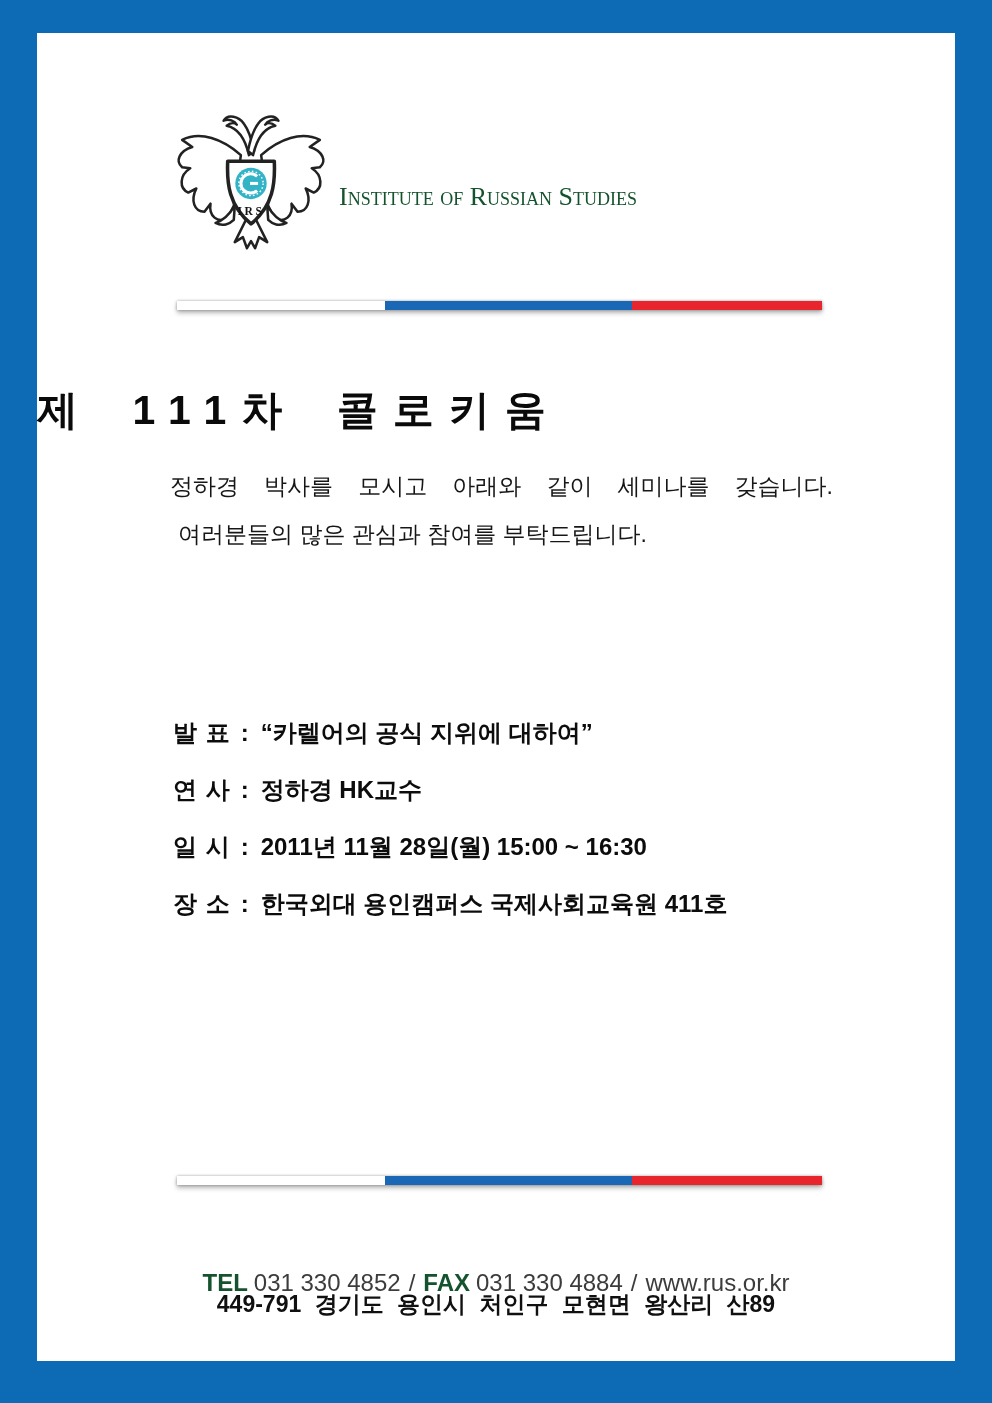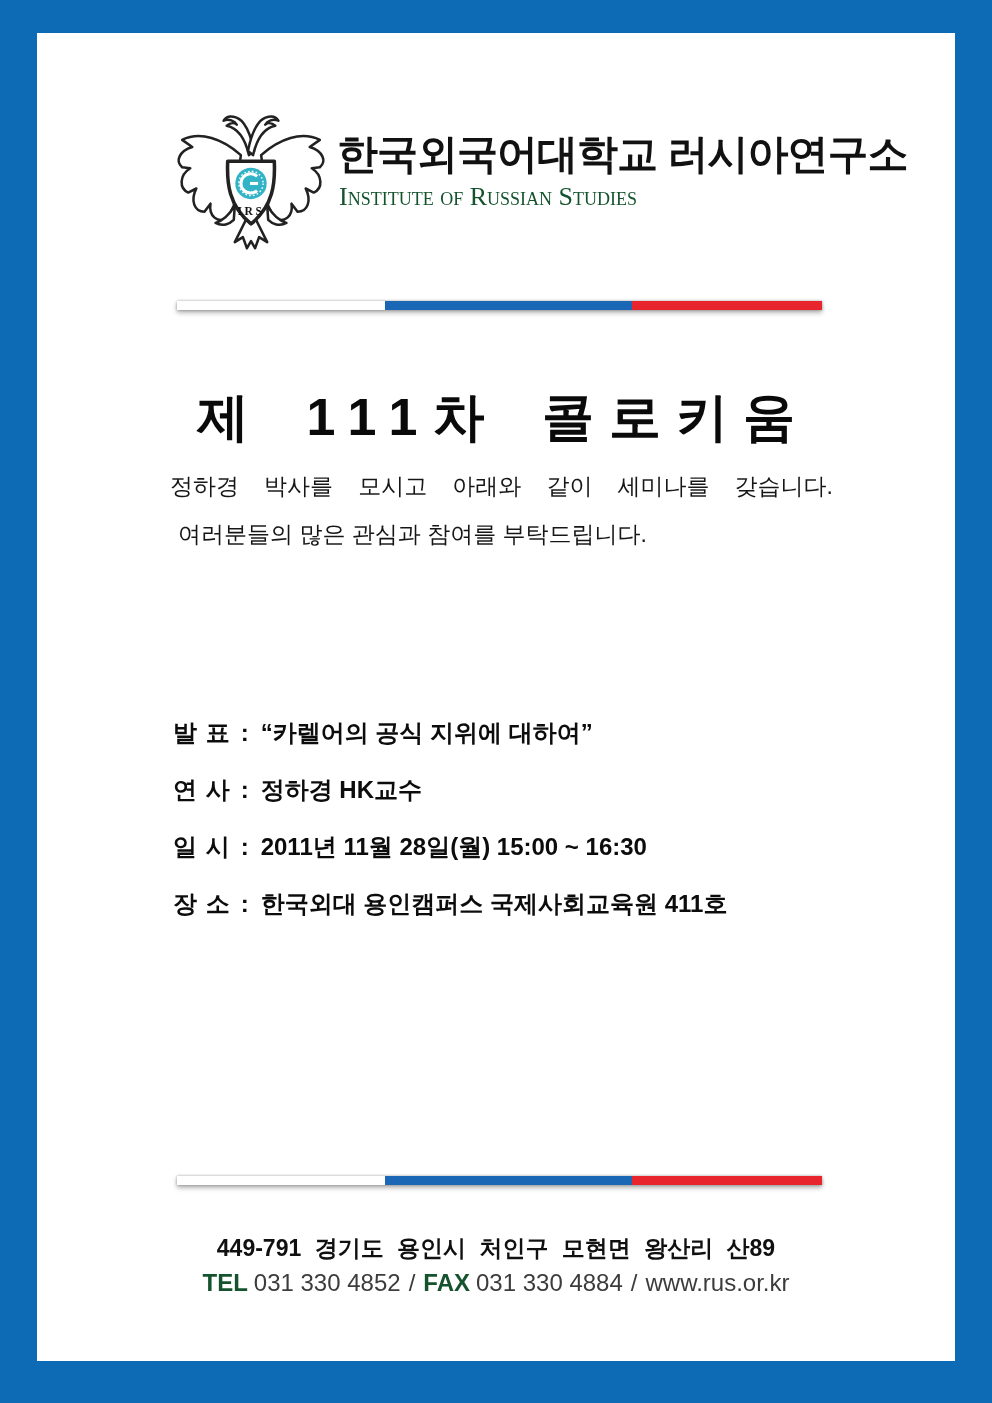--- a/index.html
+++ b/index.html
@@ -58,27 +58,26 @@
   .flagbar .seg-blue  { width: 247px; background: #1a67b5; }
   .flagbar .seg-red   { width: 190px; background: #e8242c; }
   .flagbar.top    { top: 268px; }
   .flagbar.bottom { top: 1143px; }
 
   
   .doc-title {
     position: absolute;
     left: 0; top: 350px;
     width: 100%;
-    text-align: center;
-    font-size: 52px;
+    text-align: left;
+    font-size: 41px;
     font-weight: 800;
     color: #0a0a0a;
     letter-spacing: 15px;
     word-spacing: 13px;
-    padding-left: 15px; 
     white-space: nowrap;
   }
 
   
   .body-par {
     position: absolute;
     left: 133px; top: 430px;
     width: 663px;
     font-size: 23px;
     line-height: 47.5px;
@@ -96,21 +95,21 @@
     font-weight: 700;
     color: #0c0c0c;
   }
   .detail-row { height: 57px; white-space: nowrap; }
   .detail-row .lbl { letter-spacing: 1px; }
   .detail-row .colon { margin: 0 12px 0 10px; }
 
   
   .footer-address {
     position: absolute;
-    left: 0; top: 1200px;
+    left: 0; top: 1256px;
     width: 100%;
     text-align: center;
     font-size: 23px;
     font-weight: 700;
     word-spacing: 7px;
     color: #101010;
     white-space: nowrap;
   }
   .footer-contact {
     position: absolute;
@@ -151,21 +150,20 @@
           <path stroke-width="3.5" d="M57,48 L103,48 C104,70 102,92 80,110 C58,92 56,70 57,48 Z"></path>
         </g>
         <circle cx="80" cy="70" r="15.5" fill="#33b3c6"></circle>
         <circle cx="80" cy="70" r="12" fill="none" stroke="#ffffff" stroke-width="1.4" stroke-dasharray="1.6,2.2"></circle>
         <path d="M86,63 a9.5,9.5 0 1,0 0,14" fill="none" stroke="#ffffff" stroke-width="3"></path>
         <line x1="79" y1="70" x2="87" y2="70" stroke="#ffffff" stroke-width="3"></line>
         <text x="80" y="101" text-anchor="middle" font-family="Liberation Serif, serif" font-size="11.5" font-weight="bold" letter-spacing="2.5" fill="#141414">IRS</text>
       </svg>
     </div>
 
-    <div class="org-ko">한국외국어대학교 러시아연구소</div>
     <div class="org-en">
       <div>Institute of Russian Studies</div>
     </div>
 
     <div class="flagbar top">
       <div class="seg-white"></div>
       <div class="seg-blue"></div>
       <div class="seg-red"></div>
     </div>
 

